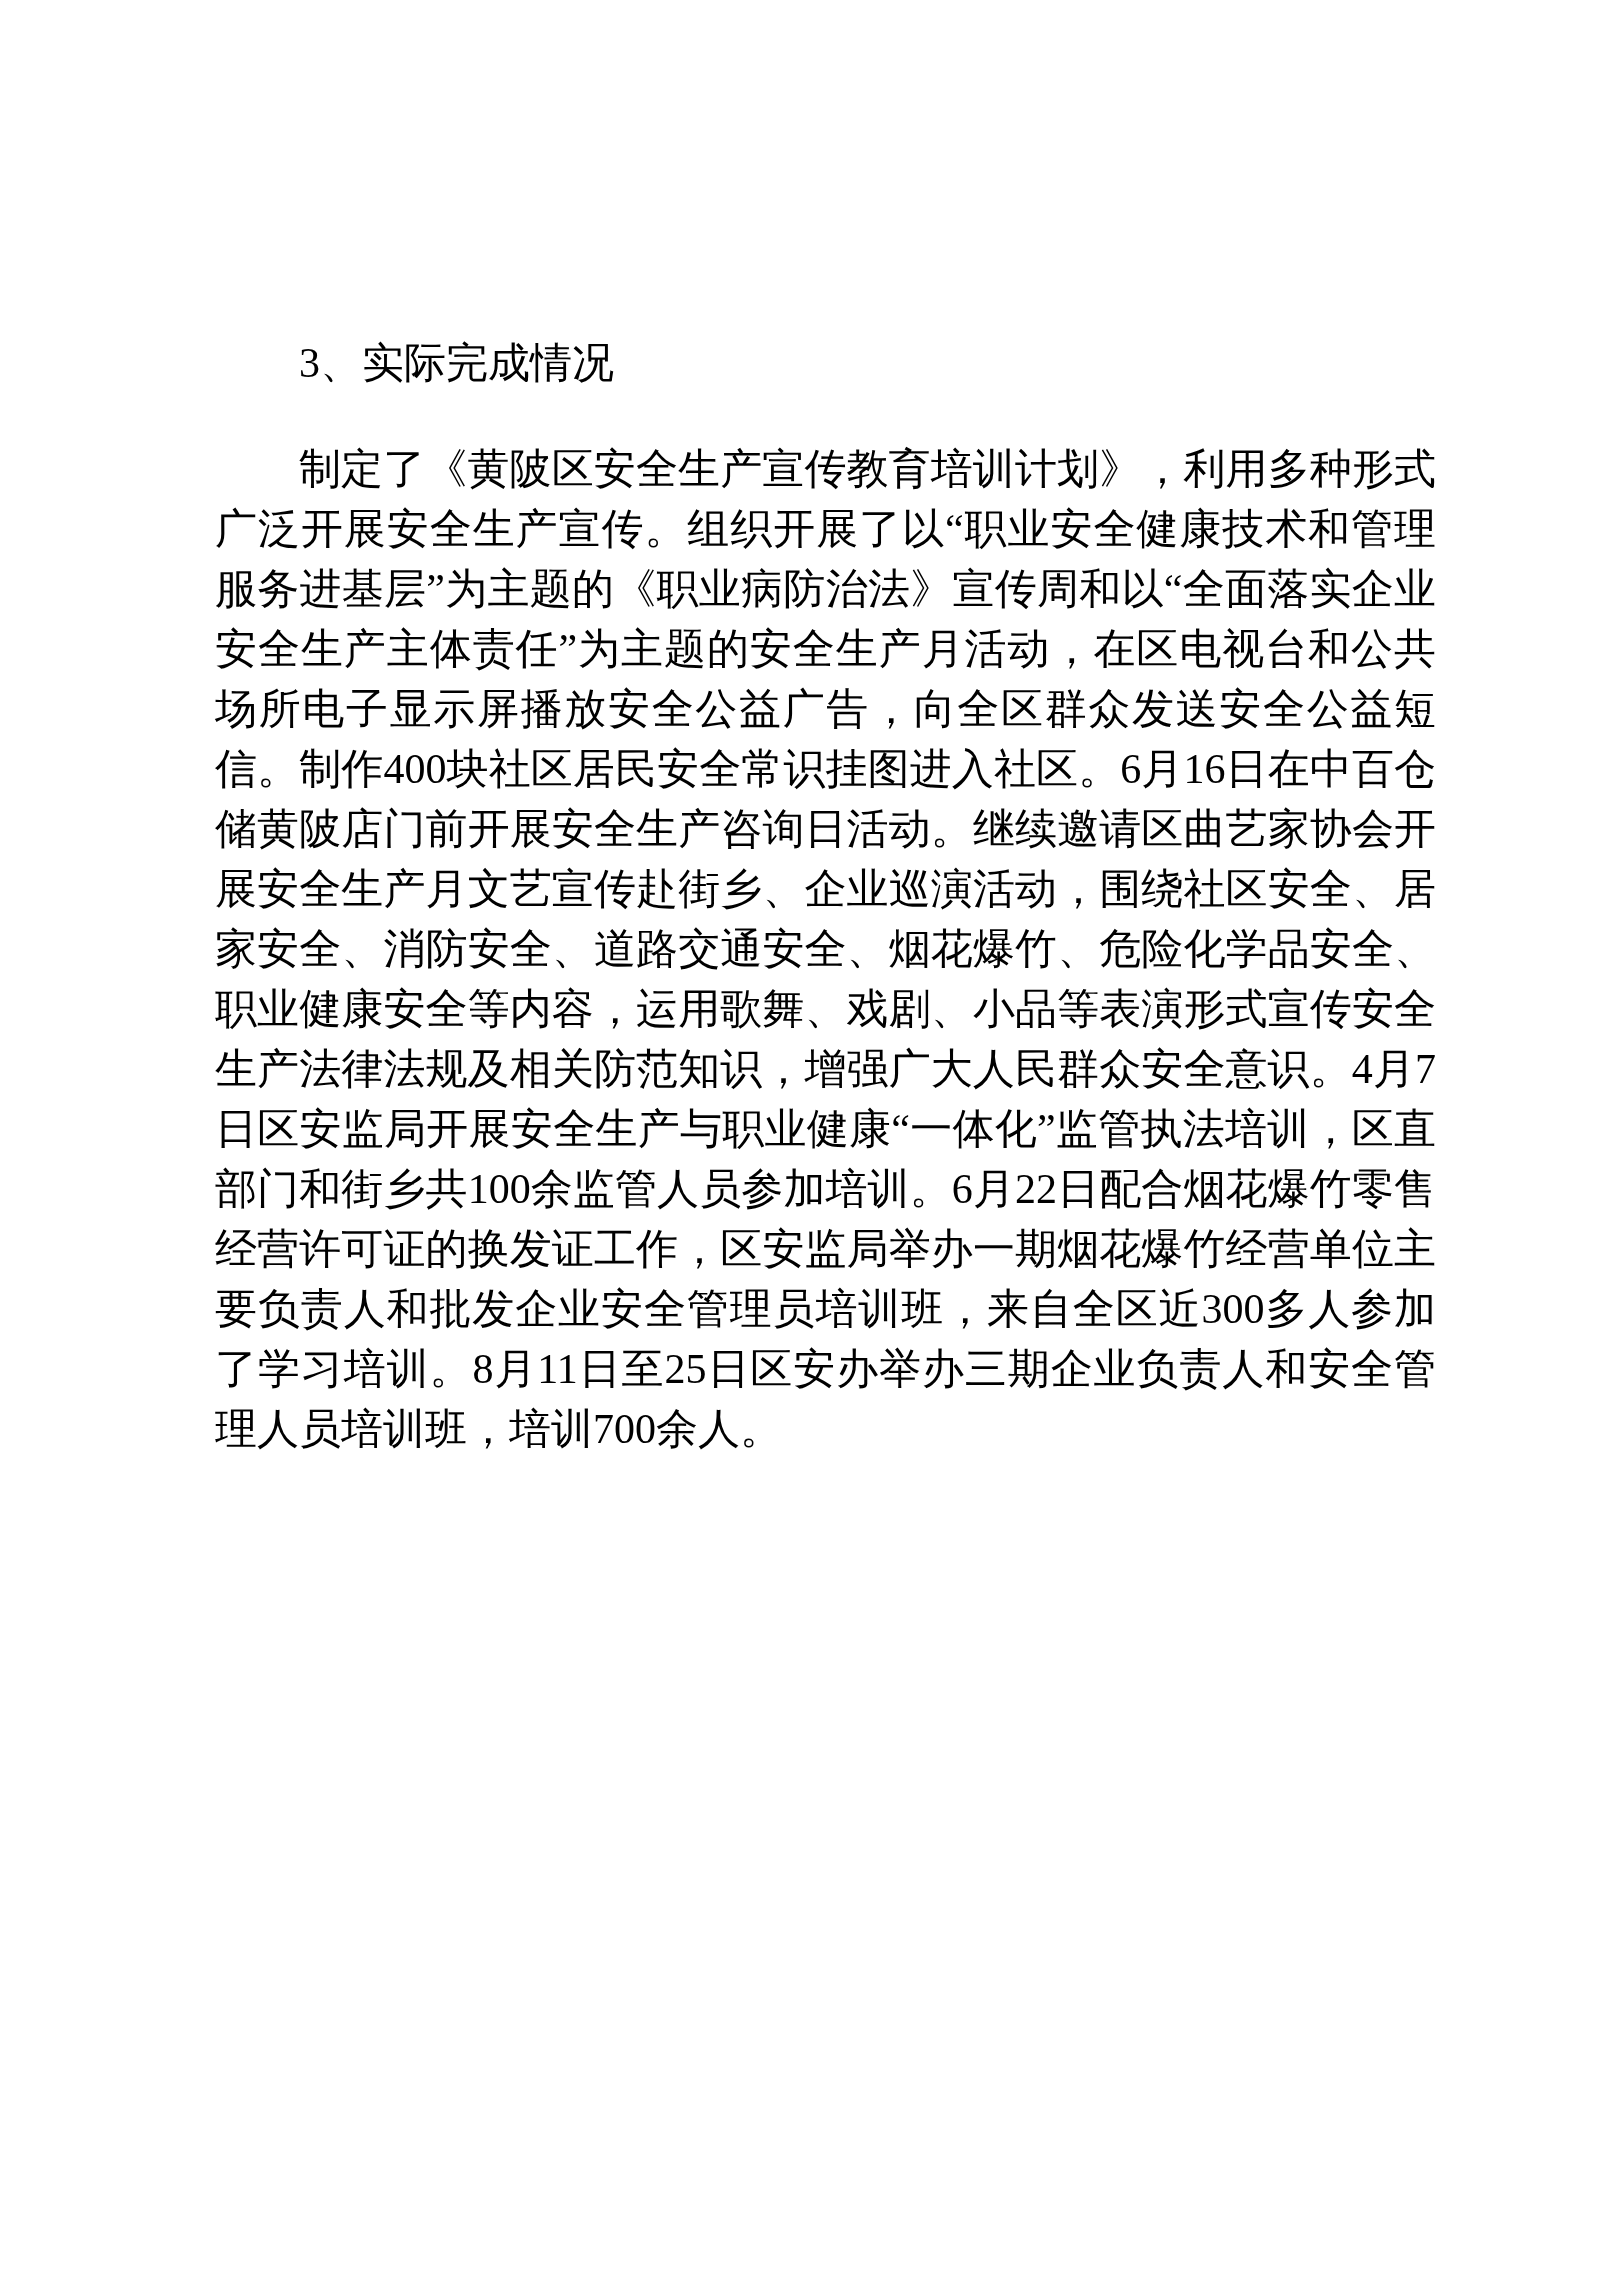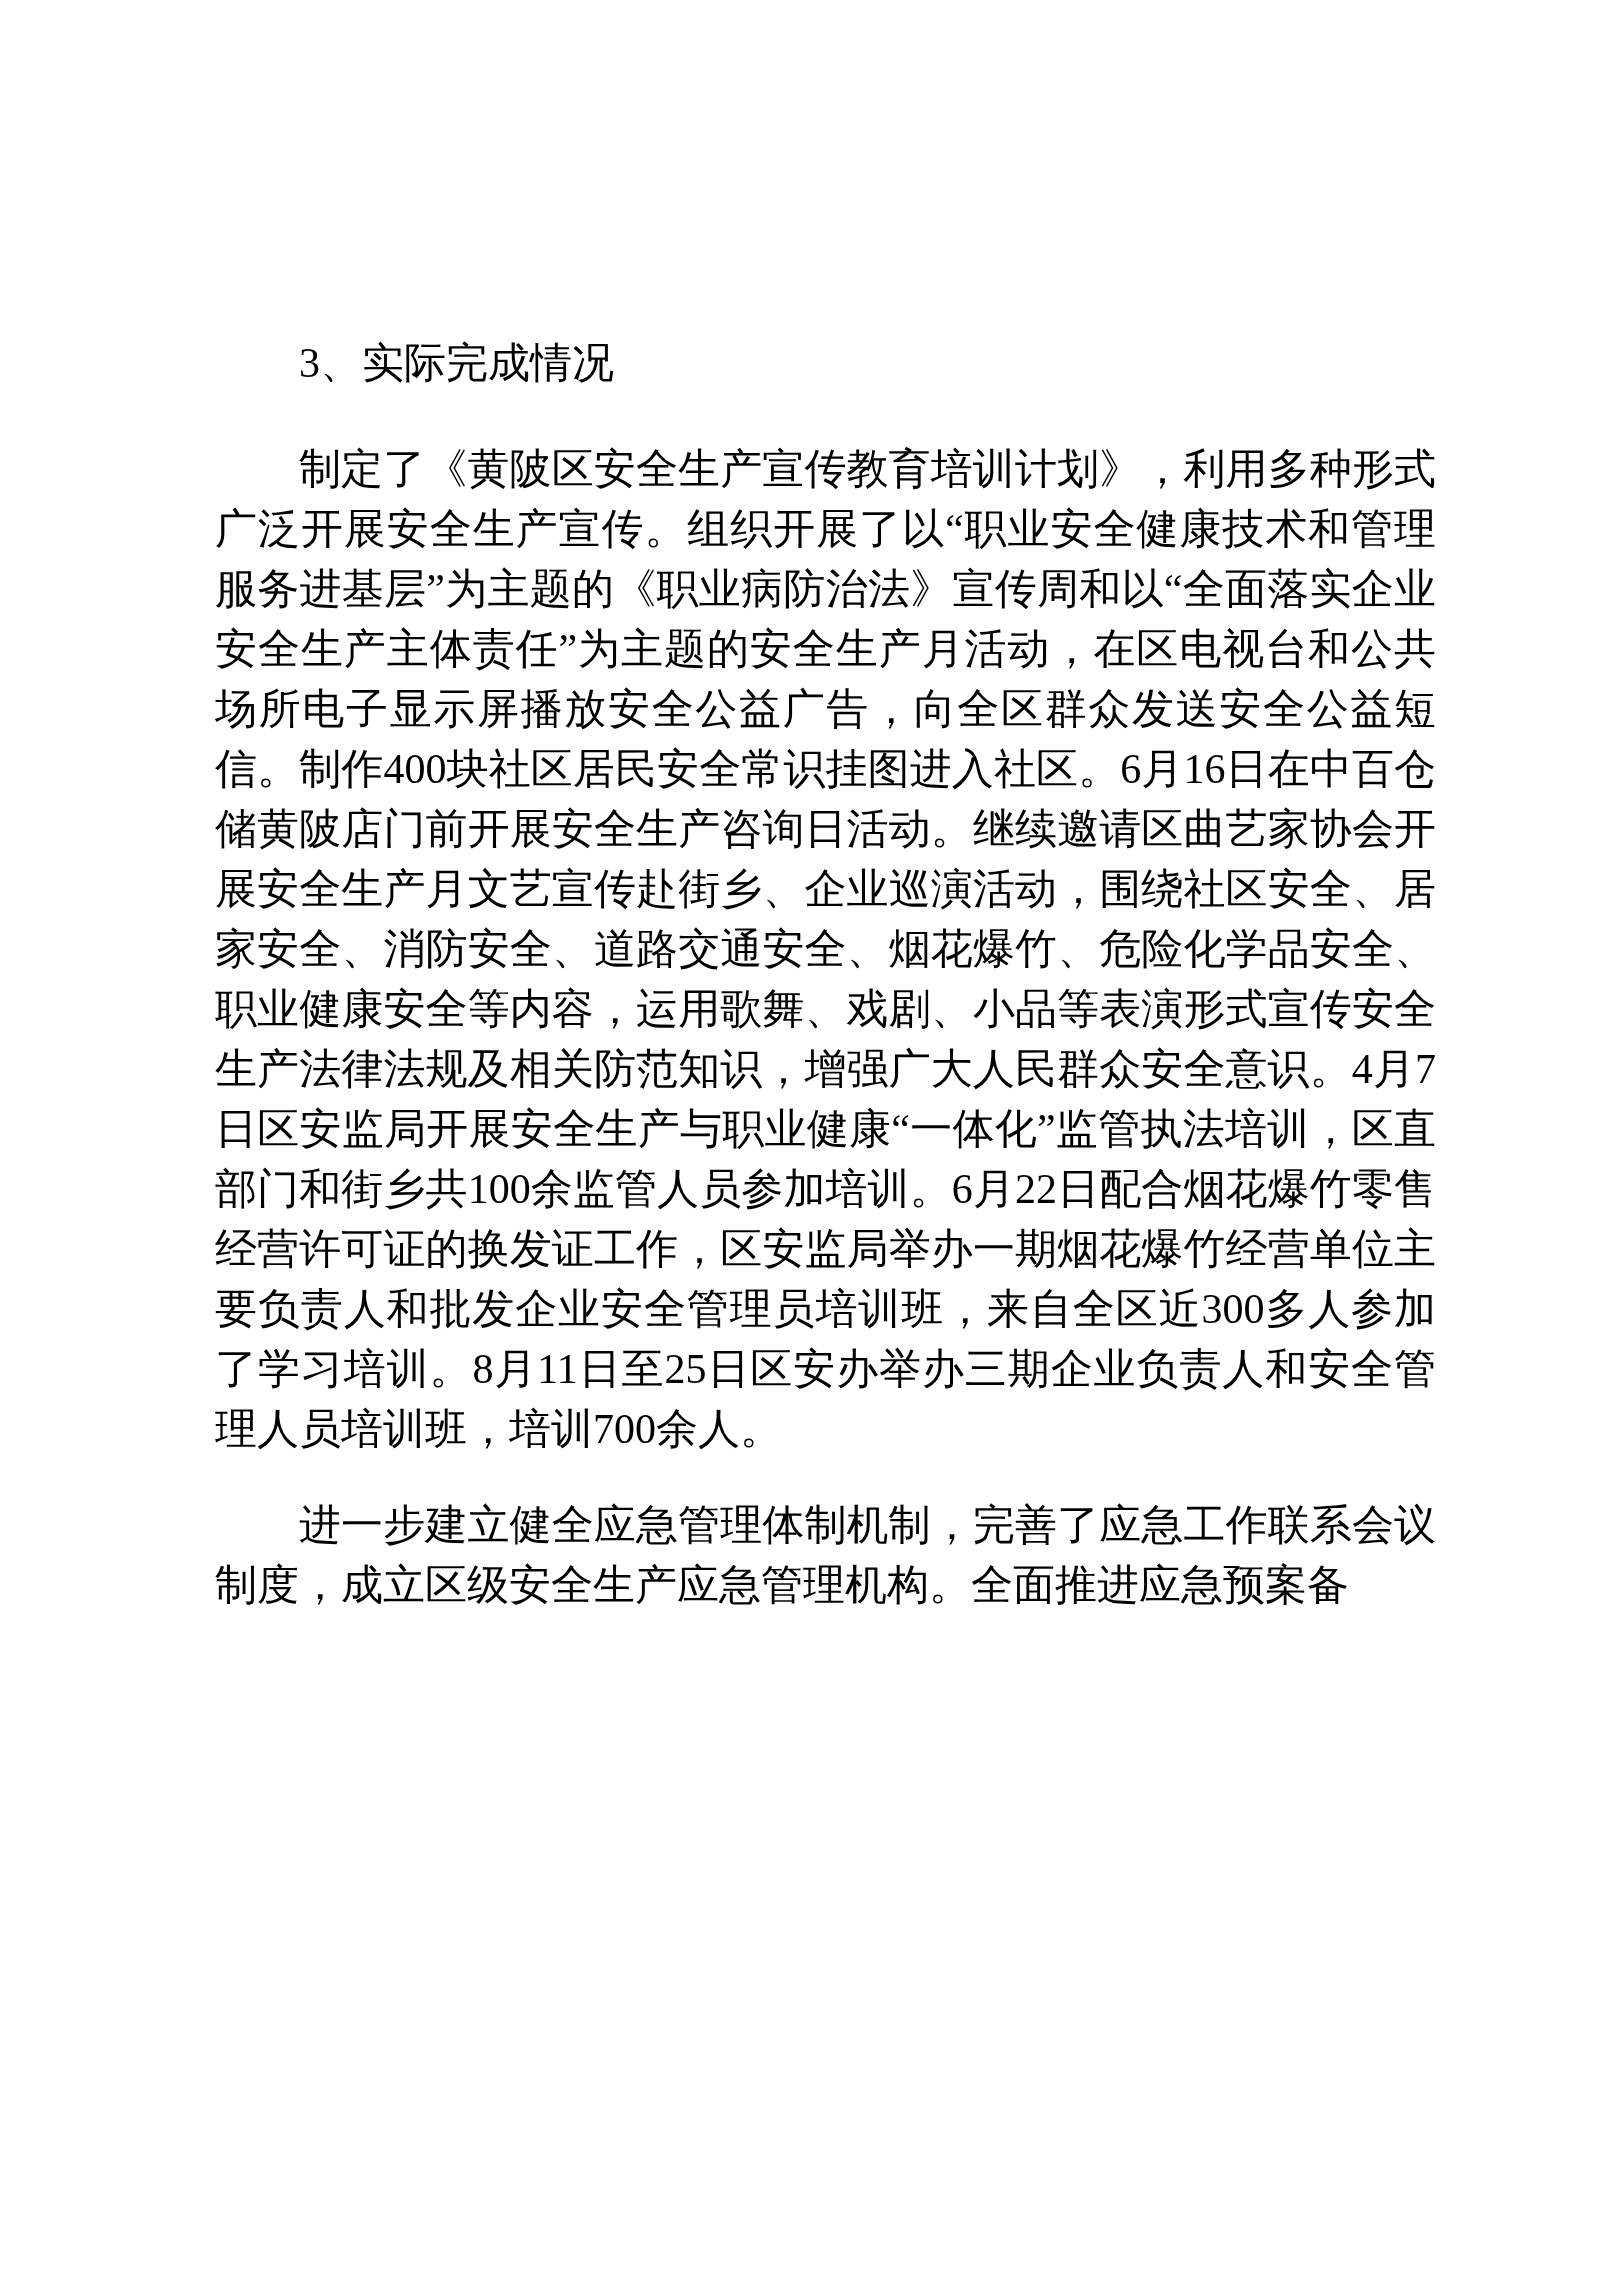--- a/index.html
+++ b/index.html
@@ -50,16 +50,15 @@
     overflow-wrap: break-word;
   }
 </style>
 </head>
 <body>
 
 <div class="page">
   <div class="content">
     <div class="heading">3、实际完成情况</div>
     <p class="body-par">制定了《黄陂区安全生产宣传教育培训计划》，利用多种形式广泛开展安全生产宣传。组织开展了以“职业安全健康技术和管理服务进基层”为主题的《职业病防治法》宣传周和以“全面落实企业安全生产主体责任”为主题的安全生产月活动，在区电视台和公共场所电子显示屏播放安全公益广告，向全区群众发送安全公益短信。制作400块社区居民安全常识挂图进入社区。6月16日在中百仓储黄陂店门前开展安全生产咨询日活动。继续邀请区曲艺家协会开展安全生产月文艺宣传赴街乡、企业巡演活动，围绕社区安全、居家安全、消防安全、道路交通安全、烟花爆竹、危险化学品安全、职业健康安全等内容，运用歌舞、戏剧、小品等表演形式宣传安全生产法律法规及相关防范知识，增强广大人民群众安全意识。4月7日区安监局开展安全生产与职业健康“一体化”监管执法培训，区直部门和街乡共100余监管人员参加培训。6月22日配合烟花爆竹零售经营许可证的换发证工作，区安监局举办一期烟花爆竹经营单位主要负责人和批发企业安全管理员培训班，来自全区近300多人参加了学习培训。8月11日至25日区安办举办三期企业负责人和安全管理人员培训班，培训700余人。</p>
-    <p class="body-par">进一步建立健全应急管理体制机制，完善了应急工作联系会议制度，成立区级安全生产应急管理机构。全面推进应急预案备</p>
   </div>
 </div>
 
 
 </body></html>

